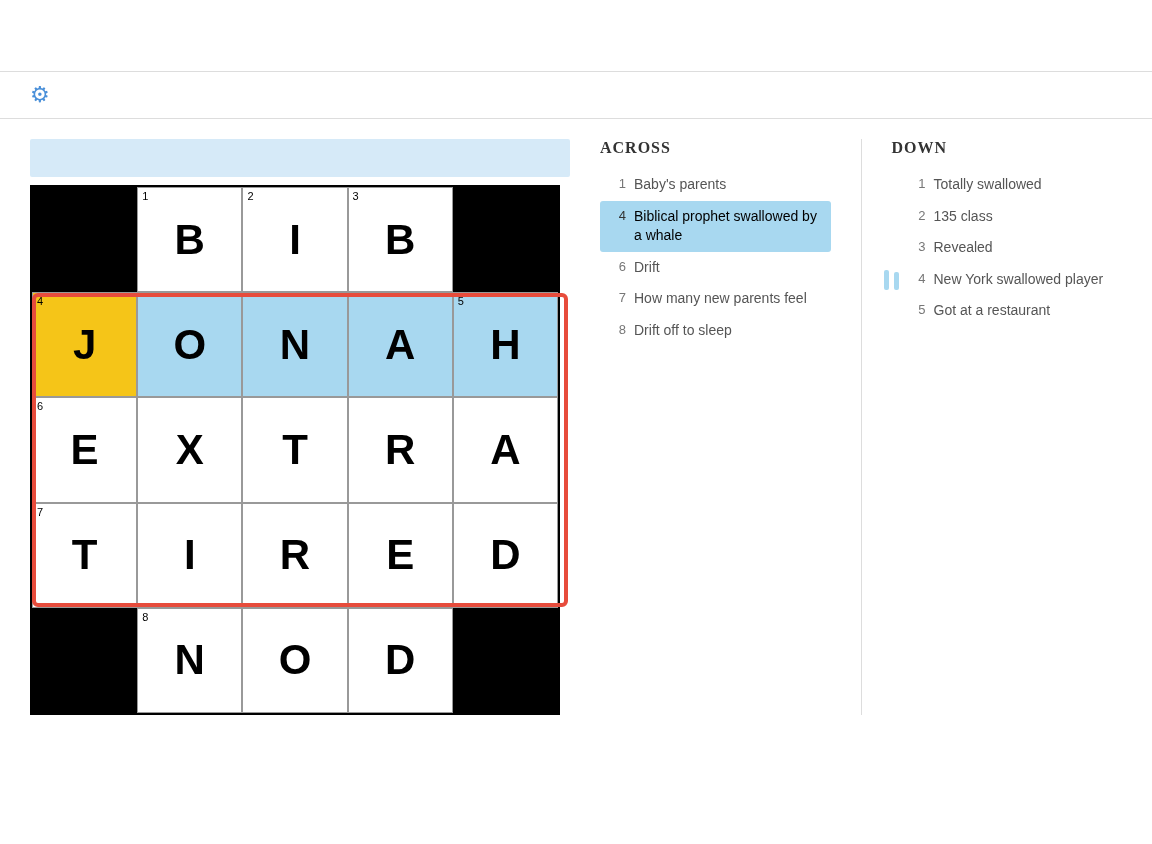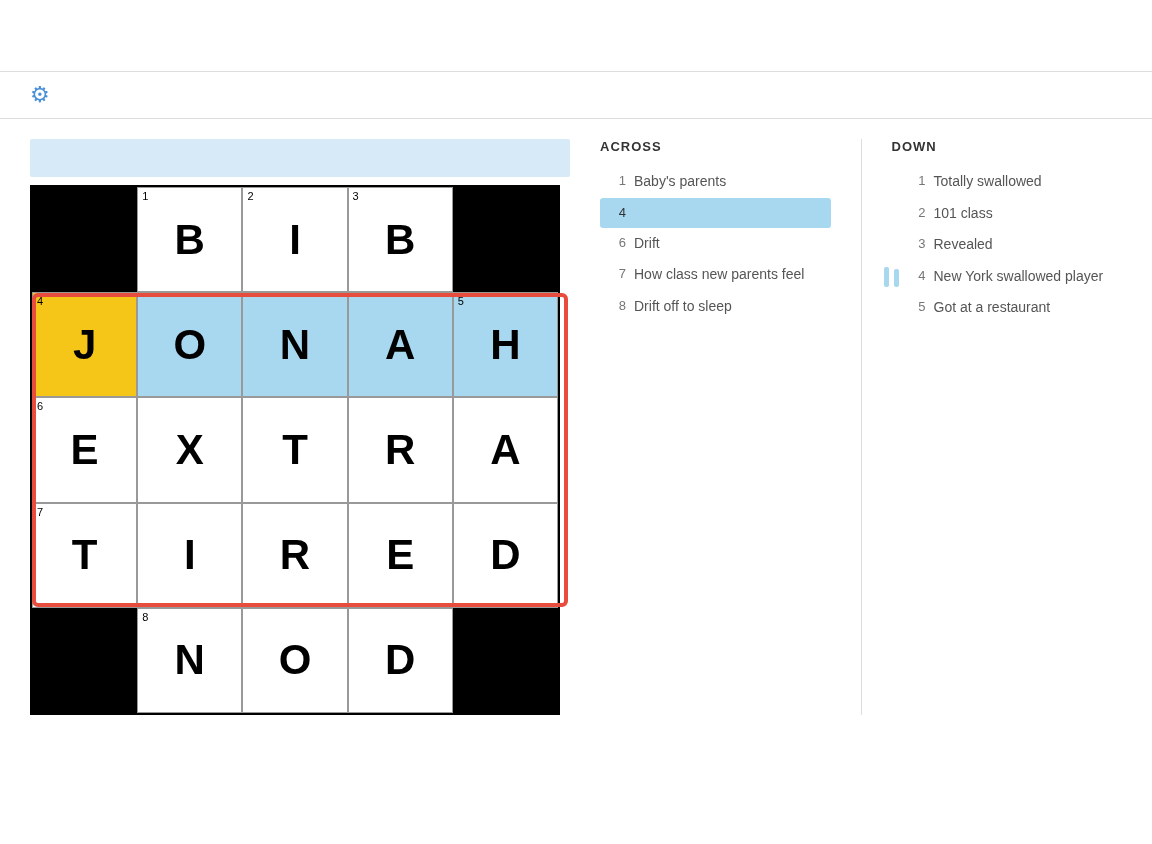--- a/index.html
+++ b/index.html
@@ -40,21 +40,21 @@
       pointer-events: none;
       top: calc(20% + 2px);
       left: 2px;
       width: calc(100% - 4px);
       height: calc(60% - 4px);
     }
 
     
     .clues-panel { display: flex; gap: 30px; flex: 1; }
     .clue-section { flex: 1; }
-    .clue-section-title { font-family: Liberation Sans, sans-serif; font-size: 13px; font-weight: bold; letter-spacing: 1px; text-transform: uppercase; margin-bottom: 12px; color: #333; }
+    .clue-section-title { font-family: Liberation Serif, serif; font-size: 16px; font-weight: bold; letter-spacing: 1px; text-transform: uppercase; margin-bottom: 12px; color: #333; }
     .clue-list { list-style: none; }
     .clue-item { display: flex; align-items: flex-start; padding: 6px 4px; font-family: Arial, sans-serif; font-size: 14px; color: #555; cursor: pointer; border-radius: 3px; line-height: 1.4; }
     .clue-item.active { background: #a8d8f0; color: #000; }
     .clue-item-num { min-width: 22px; text-align: right; margin-right: 8px; color: #777; font-size: 13px; }
     .clue-item.active .clue-item-num { color: #333; }
     .clue-item-text { flex: 1; }
 
     .down-clue-item { display: flex; align-items: flex-start; padding: 6px 4px; font-family: Arial, sans-serif; font-size: 14px; color: #555; cursor: pointer; border-radius: 3px; line-height: 1.4; }
     .down-clue-item.current-word { position: relative; }
     .down-clue-item.current-word::before {
@@ -183,48 +183,49 @@
   <div class="clues-panel">
     <div class="clue-section">
       <div class="clue-section-title">ACROSS</div>
       <ul class="clue-list" id="across-list">
       <li class="clue-item">
             <span class="clue-item-num">1</span>
             <span class="clue-item-text">Baby's parents</span>
           </li>
           <li class="clue-item active">
             <span class="clue-item-num">4</span>
+            <span class="clue-item-text">Biblical prophet swallowed by a whale</span>
           </li>
           <li class="clue-item">
             <span class="clue-item-num">6</span>
             <span class="clue-item-text">Drift</span>
           </li>
           <li class="clue-item">
             <span class="clue-item-num">7</span>
-            <span class="clue-item-text">How class new parents feel</span>
+            <span class="clue-item-text">How many new parents feel</span>
           </li>
           <li class="clue-item">
             <span class="clue-item-num">8</span>
             <span class="clue-item-text">Drift off to sleep</span>
           </li>
         </ul>
     </div>
 
     <div class="divider"></div>
 
     <div class="clue-section">
       <div class="clue-section-title">DOWN</div>
       <ul class="clue-list" id="down-list">
       <li class="down-clue-item" style="display: flex; align-items: flex-start; padding: 6px 4px 6px 12px; font-family: Arial, sans-serif; font-size: 14px; color: rgb(85, 85, 85); cursor: pointer; border-radius: 3px; line-height: 1.4; position: relative;">
             <span class="down-clue-item-num" style="min-width:22px;text-align:right;margin-right:8px;color:#777;font-size:13px;">1</span>
             <span class="down-clue-item-text">Totally swallowed</span>
           </li>
           <li class="down-clue-item" style="display: flex; align-items: flex-start; padding: 6px 4px 6px 12px; font-family: Arial, sans-serif; font-size: 14px; color: rgb(85, 85, 85); cursor: pointer; border-radius: 3px; line-height: 1.4; position: relative;">
             <span class="down-clue-item-num" style="min-width:22px;text-align:right;margin-right:8px;color:#777;font-size:13px;">2</span>
-            <span class="down-clue-item-text">101 class</span>
+            <span class="down-clue-item-text">135 class</span>
           </li>
           <li class="down-clue-item" style="display: flex; align-items: flex-start; padding: 6px 4px 6px 12px; font-family: Arial, sans-serif; font-size: 14px; color: rgb(85, 85, 85); cursor: pointer; border-radius: 3px; line-height: 1.4; position: relative;">
             <span class="down-clue-item-num" style="min-width:22px;text-align:right;margin-right:8px;color:#777;font-size:13px;">3</span>
             <span class="down-clue-item-text">Revealed</span>
           </li>
           <li class="down-clue-item current-word" style="display: flex; align-items: flex-start; padding: 6px 4px 6px 12px; font-family: Arial, sans-serif; font-size: 14px; color: rgb(85, 85, 85); cursor: pointer; border-radius: 3px; line-height: 1.4; position: relative;">
             <span class="down-clue-item-num" style="min-width:22px;text-align:right;margin-right:8px;color:#777;font-size:13px;">4</span>
             <span class="down-clue-item-text">New York swallowed player</span>
             <div style="position: absolute; left: 2px; top: 8px; width: 5px; height: 18px; background: rgb(168, 216, 240); border-radius: 2px;"></div>
           </li>

